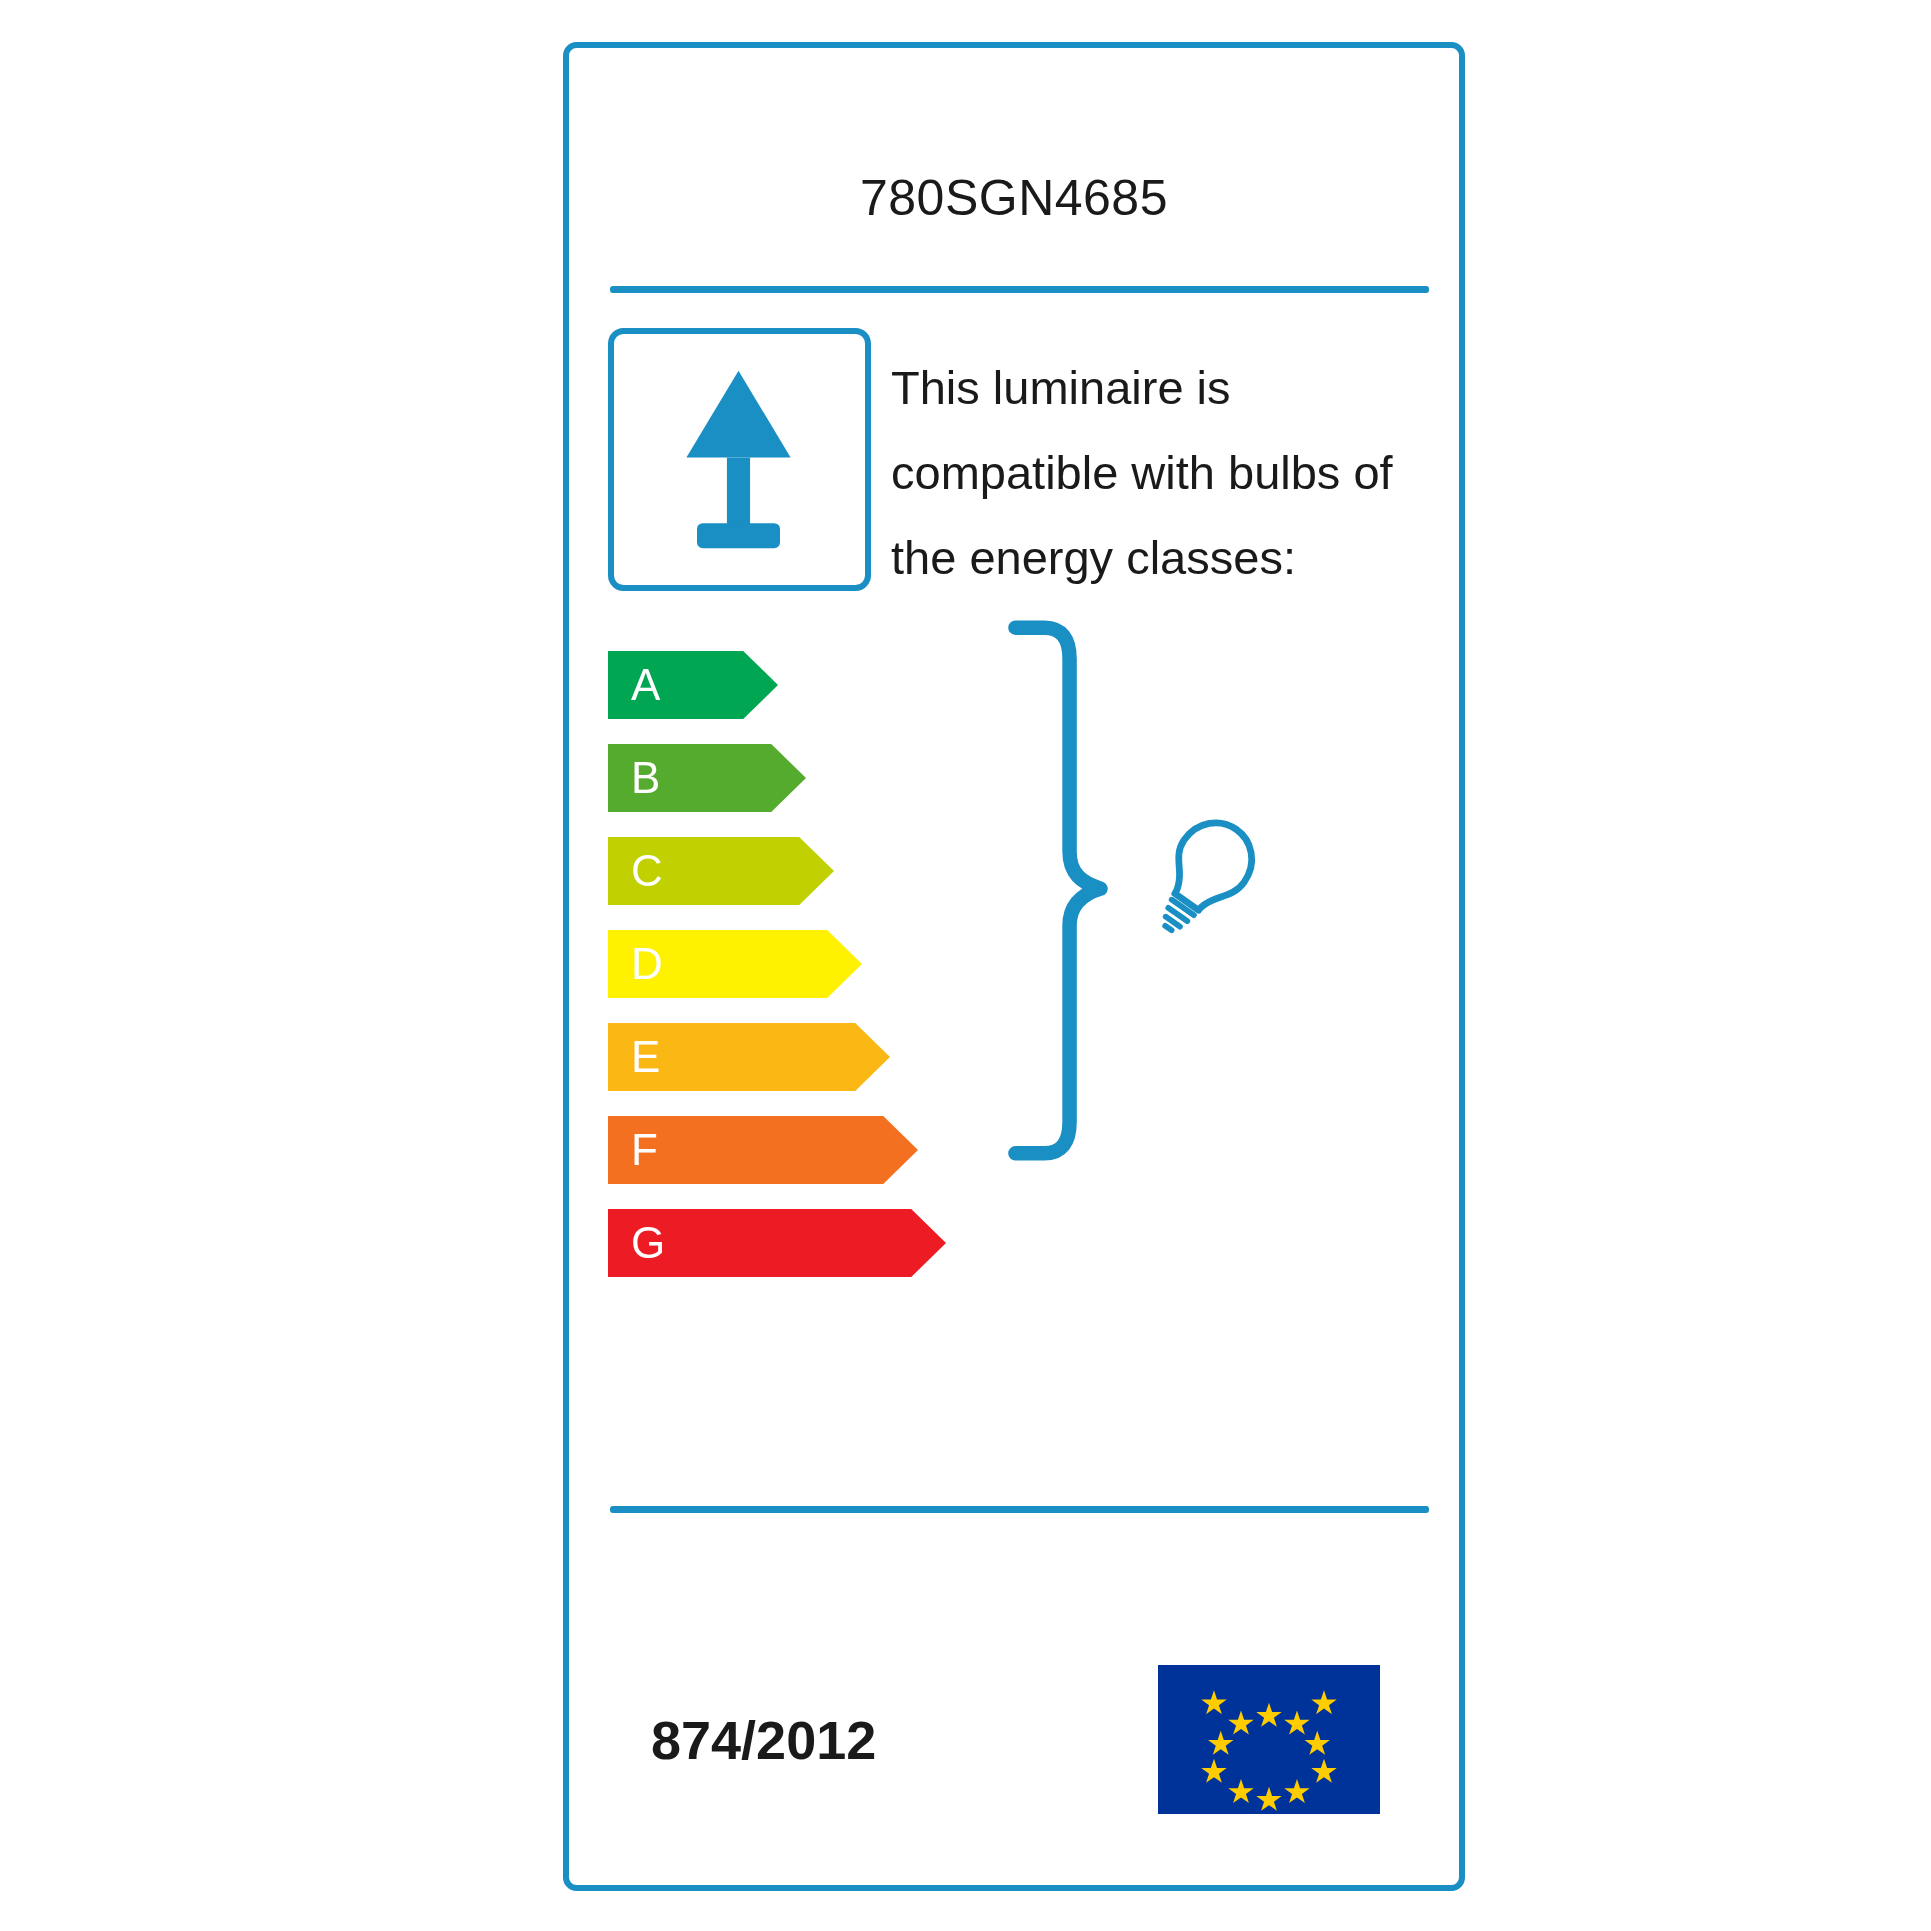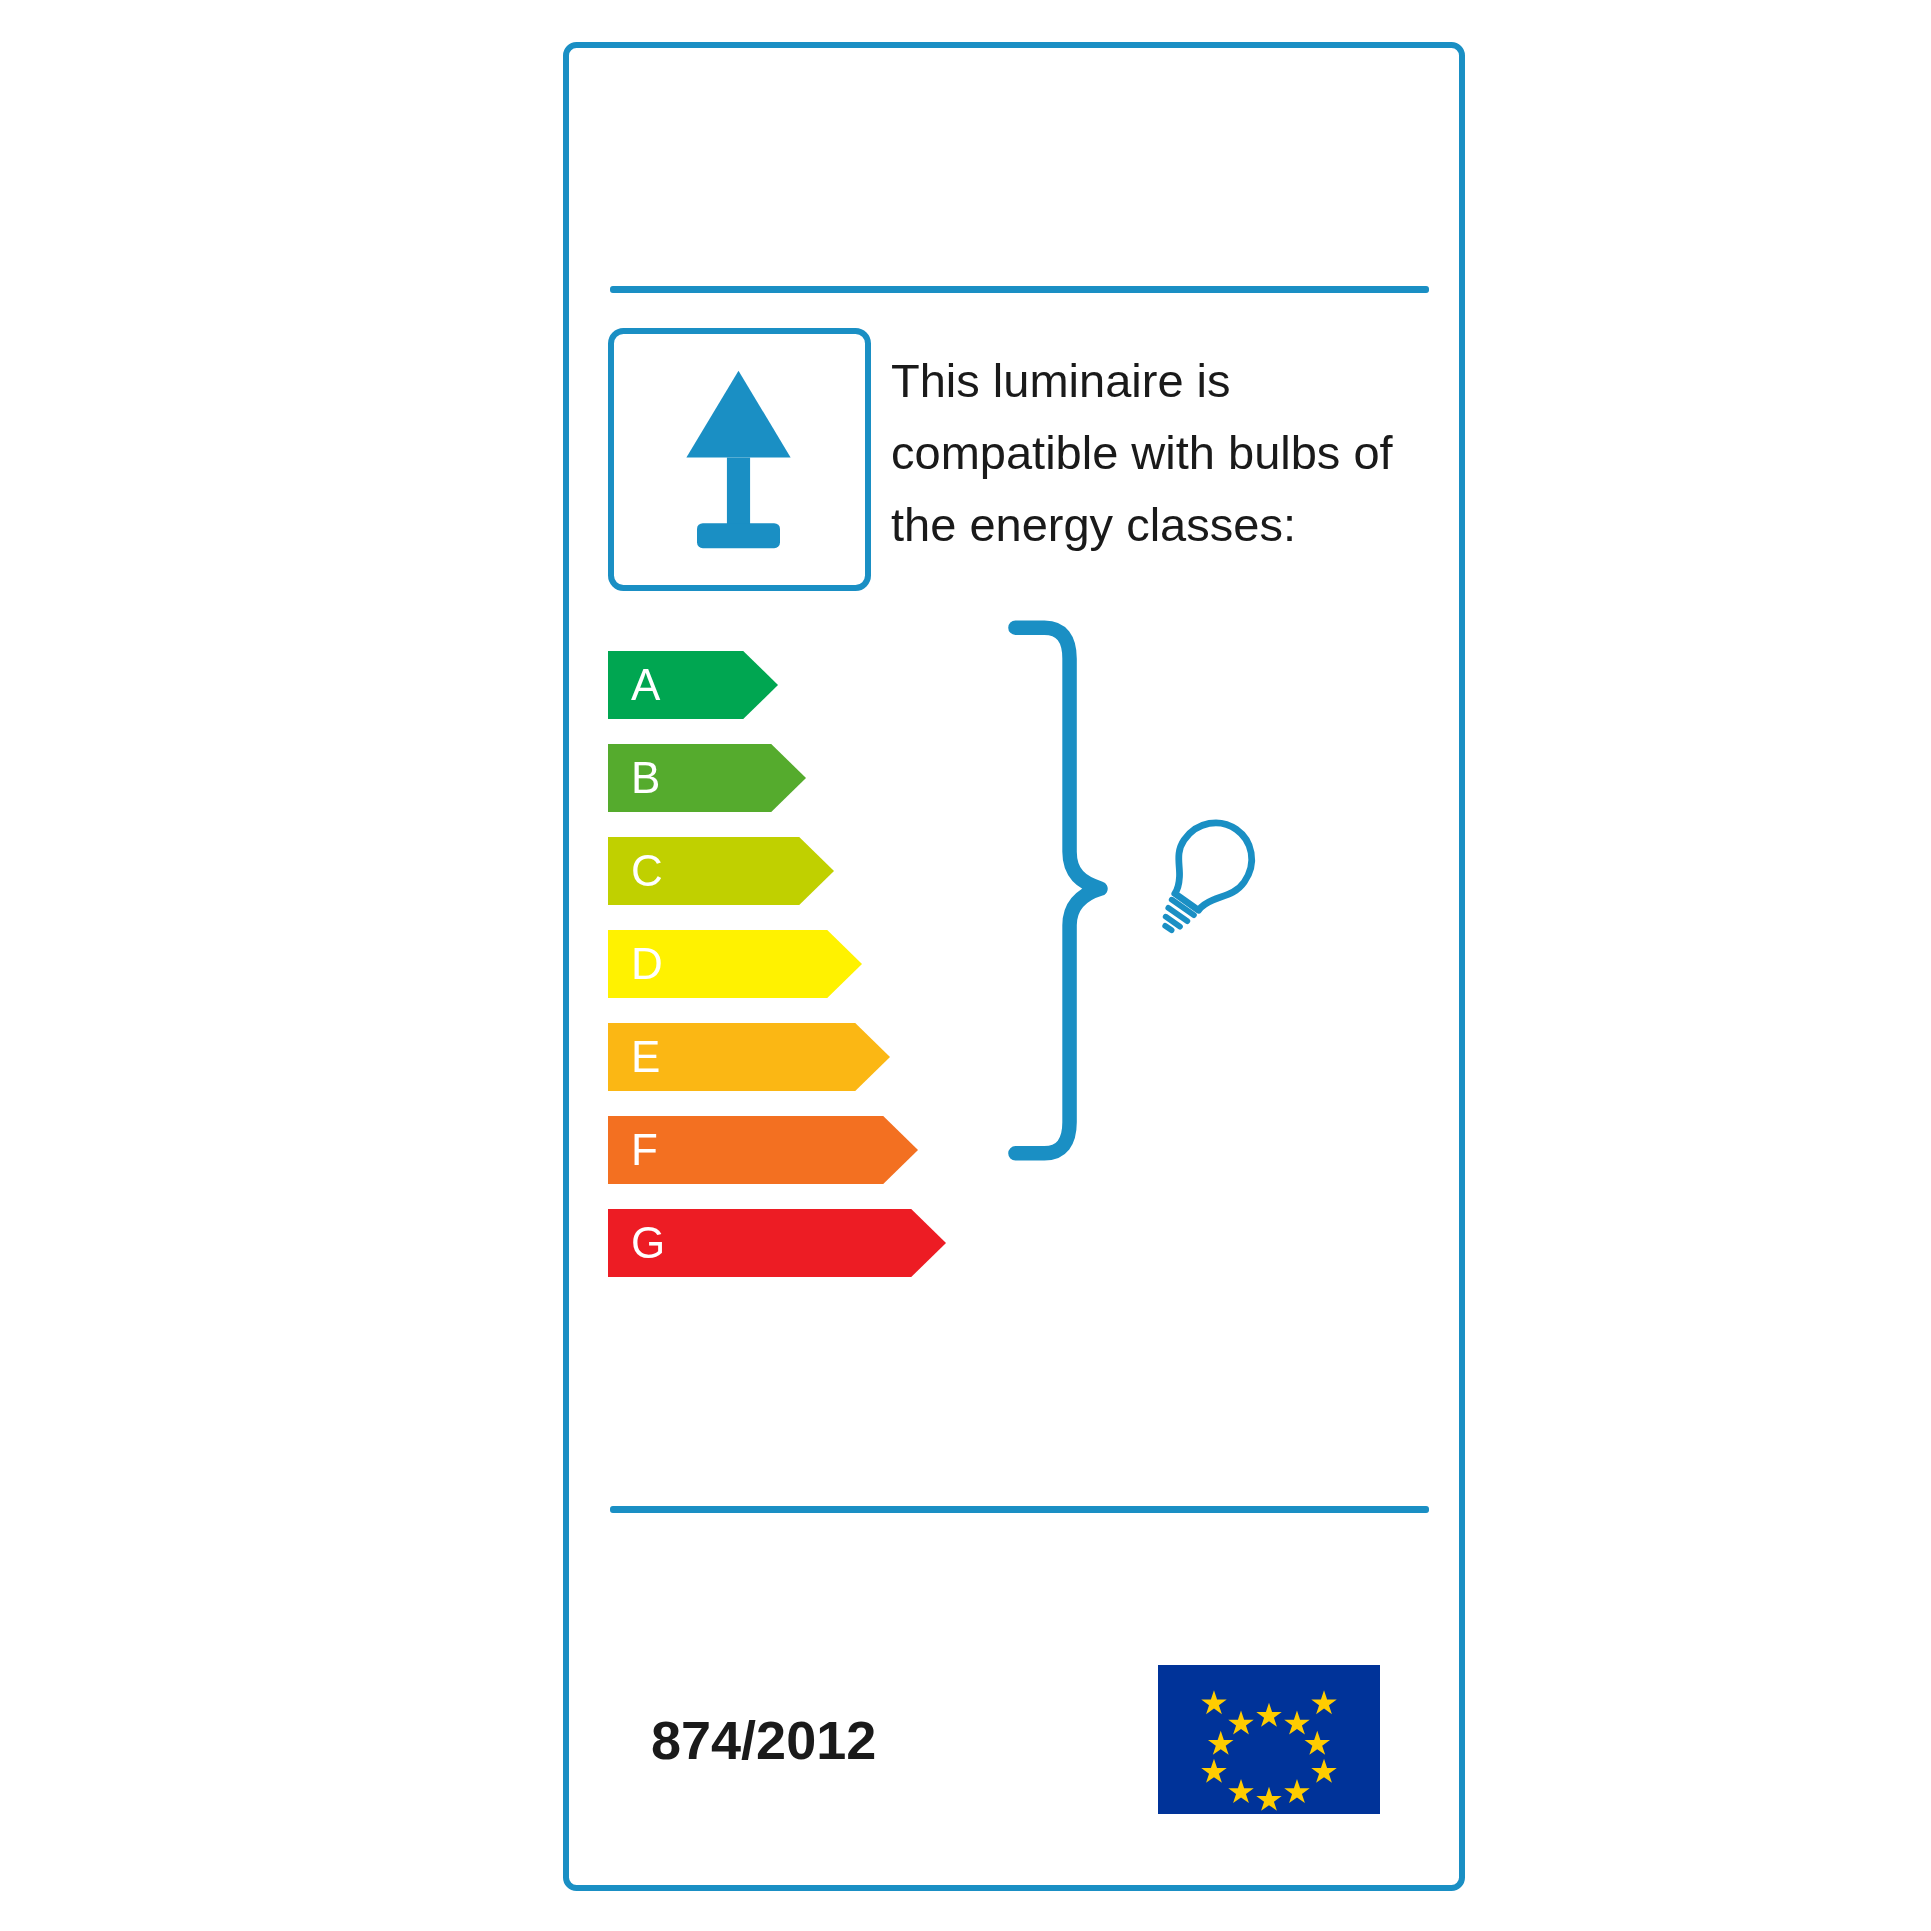--- a/index.html
+++ b/index.html
@@ -61,21 +61,21 @@
   }
   #lamp-box svg { display: block; }
 
   
   #compat-text {
     position: absolute;
     left: 322px;
     top: 297px;
     width: 541px;
     font-size: 47px;
-    line-height: 72px;
+    line-height: 85px;
     color: #1a1a1a;
   }
 
   
   #classes {
     position: absolute;
     left: 39px;
     top: 603px;
     width: 386px;
   }
@@ -137,20 +137,21 @@
     height: 149px;
     background: #003399;
   }
   #eu-flag svg { display: block; }
 </style>
 </head>
 <body>
 
 <div id="label-card">
 
+  <div id="model-code">780SGN4685</div>
 
   <div class="rule" id="rule-top"></div>
 
   <div id="lamp-box">
     <span>
       <svg width="249" height="249" viewBox="0 0 258 258">
         <path d="M129 38 L183 128 L75 128 Z" fill="#1a8fc4"></path>
         <rect x="117" y="128" width="24" height="78" fill="#1a8fc4"></rect>
         <rect x="86" y="196" width="86" height="26" rx="6" fill="#1a8fc4"></rect>
       </svg>

